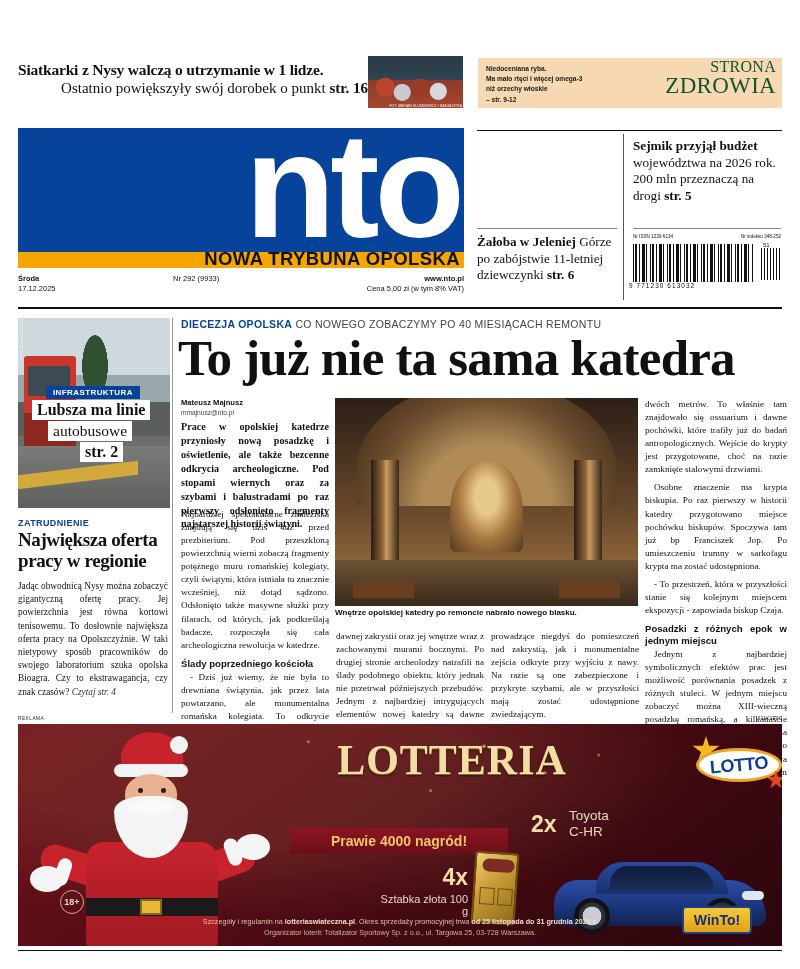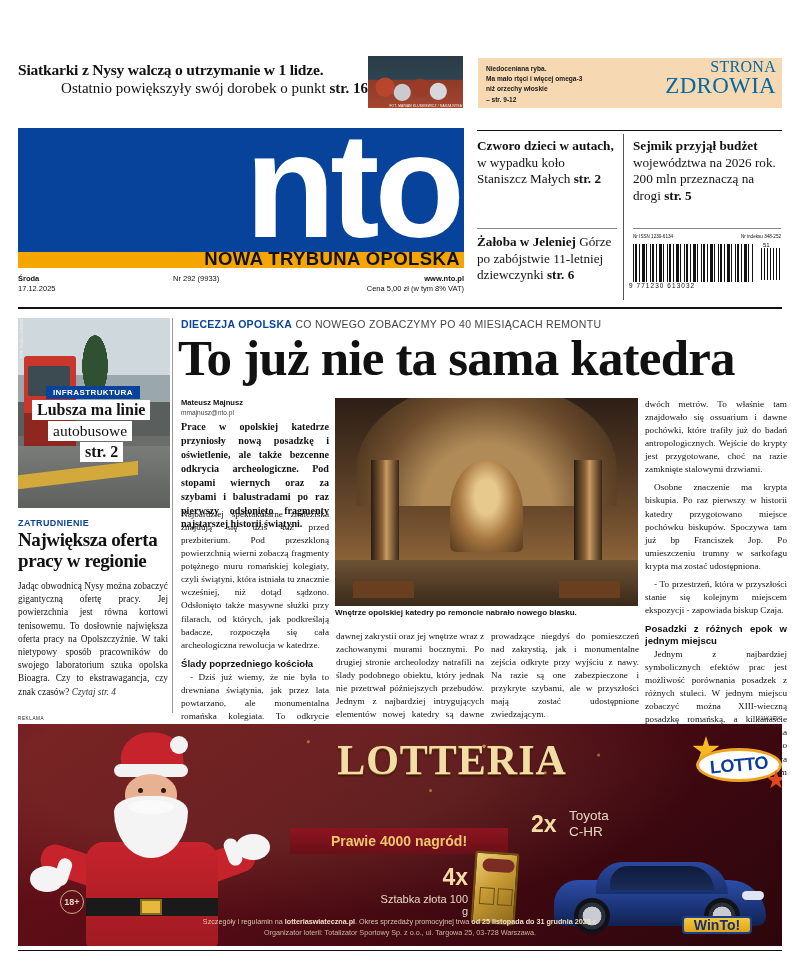--- a/index.html
+++ b/index.html
@@ -43,21 +43,21 @@
     position: absolute; left: 478px; top: 58px; width: 304px; height: 50px;
     background: #f6d9b3;
   }
   .healthbox .ht {
     position: absolute; left: 8px; top: 6px; width: 150px;
     font-size: 6.6px; line-height: 1.55; color: #1a1a1a; font-weight: 600;
   }
   .healthbox .ht .str { font-weight: bold; }
   .healthbox .hlogo {
     position: absolute; right: 6px; top: 2px; text-align: right;
-    font-family: "Liberation Serif", serif; color: #0369a1;
+    font-family: "Liberation Serif", serif; color: #14532d;
     line-height: .92; letter-spacing: .3px;
   }
   .healthbox .hlogo .r1 { font-size: 16px; }
   .healthbox .hlogo .r2 { font-size: 23px; }
 
   
   .masthead { position: absolute; left: 18px; top: 128px; width: 446px; height: 140px; }
   .mast-blue {
     position: absolute; left: 0; top: 0; width: 446px; height: 124px;
     background: #08439b; overflow: hidden;
@@ -367,21 +367,21 @@
   }
   .lotto-logo .star1 {
     position: absolute; left: 6px; top: 0px; width: 28px; height: 28px; background: #f5b921;
     clip-path: polygon(50% 0%,61% 35%,98% 35%,68% 57%,79% 91%,50% 70%,21% 91%,32% 57%,2% 35%,39% 35%);
   }
   .lotto-logo .star2 {
     position: absolute; right: 4px; bottom: 2px; width: 20px; height: 20px; background: #e2481f;
     clip-path: polygon(50% 0%,61% 35%,98% 35%,68% 57%,79% 91%,50% 70%,21% 91%,32% 57%,2% 35%,39% 35%);
   }
   .winto {
-    position: absolute; right: 30px; bottom: 12px; width: 70px; height: 18px;
+    position: absolute; right: 30px; bottom: 12px; width: 70px; height: 28px;
     background: linear-gradient(180deg,#f4c93c 0,#e2a312 100%);
     border: 2px solid #1c3f8f; border-radius: 4px;
     display: flex; align-items: center; justify-content: center;
   }
   .winto span { font-family:"Liberation Sans",sans-serif; font-weight: bold; font-size: 14px; color: #14307a; }
   .age18 {
     position: absolute; left: 42px; bottom: 32px; width: 24px; height: 24px;
     border: 1.5px solid #c9b08a; border-radius: 50%;
     display: flex; align-items: center; justify-content: center;
     font-size: 9px; color: #e6d7c2; font-weight: bold;
@@ -437,26 +437,20 @@
     <div class="mi-date">17.12.2025</div>
     <div class="mi-nr">Nr 292 (9933)</div>
     <div class="mi-www">www.nto.pl</div>
     <div class="mi-price">Cena 5,00 zł (w tym 8% VAT)</div>
   </div>
 
   <div class="teasers">
     <div class="rule-top"></div>
     <div class="vrule"></div>
 
-    <div class="tz t1">
-      <b>Czworo dzieci</b>
-      <b>w autach,</b>
-      <span>w wypadku koło Staniszcz Małych</span>
-      <span class="str">str. 2</span>
-    </div>
     <div class="t-hr"></div>
     <div class="tz t2">
       <b>Żałoba w Jeleniej</b>
       <span>Górze po zabójstwie 11-letniej dziewczynki</span>
       <span class="str">str. 6</span>
     </div>
 
     <div class="tz t3">
       <b>Sejmik przyjął</b>
       <b>budżet</b><span> województwa na 2026 rok. 200 mln przeznaczą na drogi</span>

